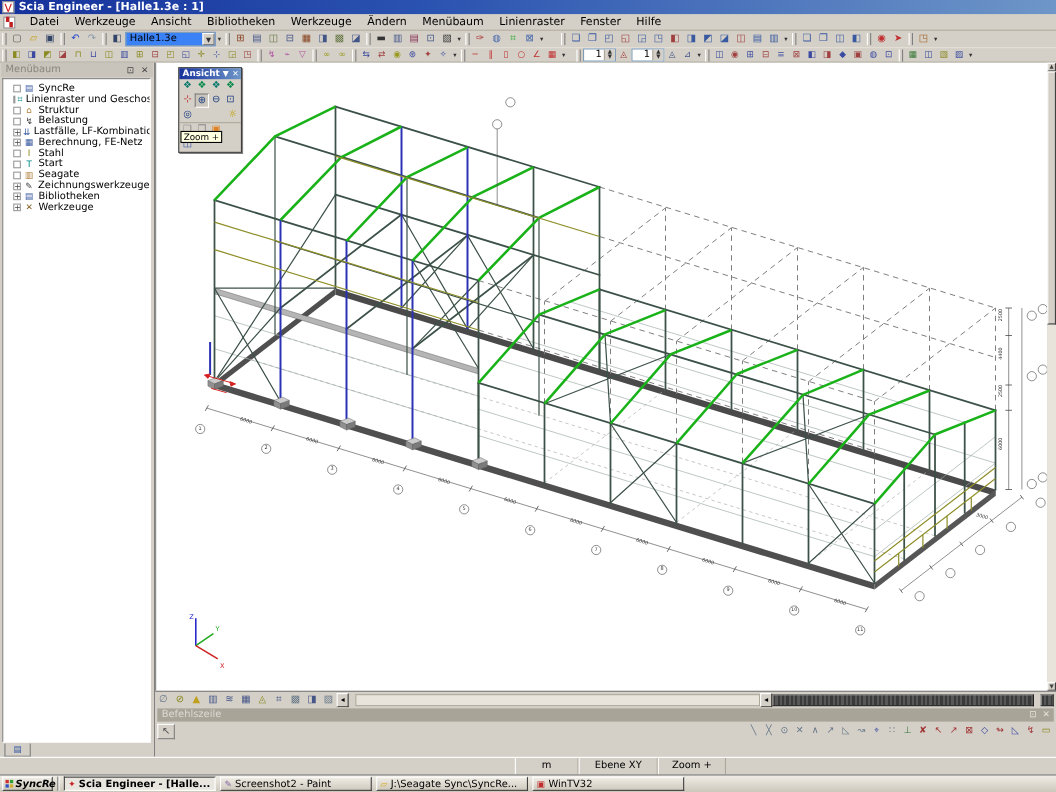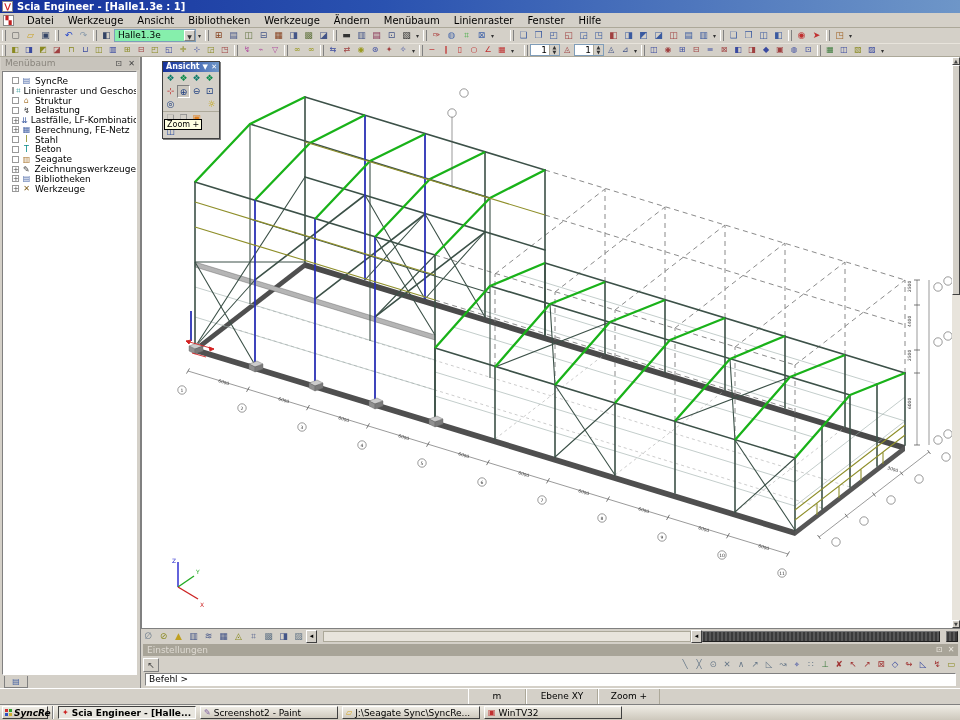--- a/index.html
+++ b/index.html
@@ -25,21 +25,21 @@
 
   .toolbar { left:0; width:960px; background:#d4d0c8; display:flex; align-items:center; }
   #toolbar1 { top:28px; height:16px; border-bottom:1px solid #e8e4dc; }
   #toolbar2 { top:44px; height:13px; border-bottom:1px solid #aca899; }
   .grip { width:4px; height:11px; margin:0 2px;
     border-left:1px solid #fff; border-right:1px solid #808080; }
   .tbtn { width:15px; height:14px; text-align:center; font-size:9px; line-height:13px;
     cursor:default; }
   #toolbar2 .tbtn { width:14px; height:12px; font-size:8px; line-height:11px; }
   .caret { font-size:6px; color:#333; width:7px; text-align:center; }
-  .combo { width:82px; height:13px; background:#86efac; border:1px solid #7f9db9;
+  .combo { width:82px; height:13px; background:#3b82f6; border:1px solid #7f9db9;
     font-size:9px; line-height:11px; padding-left:3px; position:relative; }
   .combo .arr { position:absolute; right:0; top:0; width:11px; height:11px;
     background:#d4d0c8; border:1px solid #fff; border-right-color:#808080; border-bottom-color:#808080;
     font-size:6px; line-height:11px; text-align:center; color:#333; }
   .spin { width:30px; height:12px; background:#fff; border:1px solid #7f9db9;
     font-size:9px; line-height:10px; text-align:right; padding-right:12px; position:relative; }
   .spin .ud { position:absolute; right:0; top:0; width:10px; height:10px; background:#d4d0c8;
     font-size:5px; line-height:5px; text-align:center; color:#333;
     border-left:1px solid #aca899; }
 
@@ -380,21 +380,21 @@
 
       <div class="titem">
         <span class="texp box"></span>
         <span class="tico" style="color:#8a8a20">I</span>
         <span class="tlabel">Stahl</span>
       </div>
 
       <div class="titem">
         <span class="texp box"></span>
         <span class="tico" style="color:#0a8a8a">T</span>
-        <span class="tlabel">Beton</span>
+        <span class="tlabel">Start</span>
       </div>
 
       <div class="titem">
         <span class="texp box"></span>
         <span class="tico" style="color:#b08040">▥</span>
         <span class="tlabel">Seagate</span>
       </div>
 
       <div class="titem">
         <span class="texp box">+</span>
@@ -787,21 +787,21 @@
   <span class="pgbtn">◂</span>
   <span class="track" style="flex:1; margin-left:6px"></span>
   <span class="pgbtn">◂</span>
   <span class="darkthumb" style="width:238px"></span>
   <span style="width:6px"></span>
   <span class="darkthumb" style="width:12px; margin-right:2px"></span>
 </div>
 
 <div class="abs" id="cmdpanel">
   <div id="cmd-caption">
-    <span>Einstellungen</span>
+    <span>Befehlszeile</span>
     <span class="cbtns">
       <span class="cb">⊡</span>
       <span class="cb">✕</span>
     </span>
   </div>
   <div id="cmd-toolrow">
     <span id="cmd-arrow">↖</span>
     <span id="snaprow">
         <span class="tbtn" style="color:#667788">╲</span>
         <span class="tbtn" style="color:#667788">╳</span>
@@ -818,21 +818,20 @@
         <span class="tbtn" style="color:#a03333">↖</span>
         <span class="tbtn" style="color:#a03333">↗</span>
         <span class="tbtn" style="color:#a03333">⊠</span>
         <span class="tbtn" style="color:#3a4aa0">◇</span>
         <span class="tbtn" style="color:#a03333">↬</span>
         <span class="tbtn" style="color:#3a4aa0">◺</span>
         <span class="tbtn" style="color:#a03333">↯</span>
         <span class="tbtn" style="color:#8a8a20">▭</span>
       </span>
   </div>
-  <div id="cmd-input">Befehl &gt;</div>
 </div>
 
 <div class="abs" id="statusbar">
   <span style="flex:1"></span>
   <span class="scell" style="width:58px">m</span>
   <span class="scell" style="width:72px">Ebene XY</span>
   <span class="scell" style="width:62px">Zoom +</span>
   <span style="width:300px"></span>
 </div>
 

